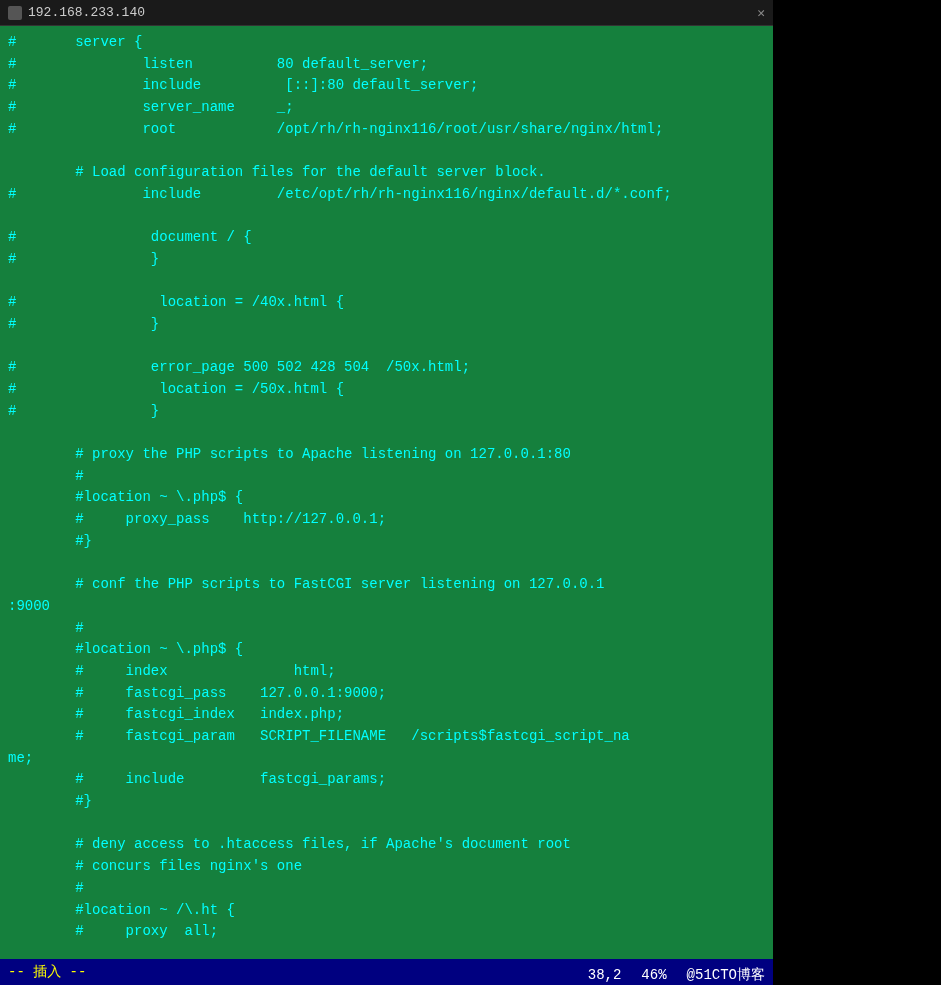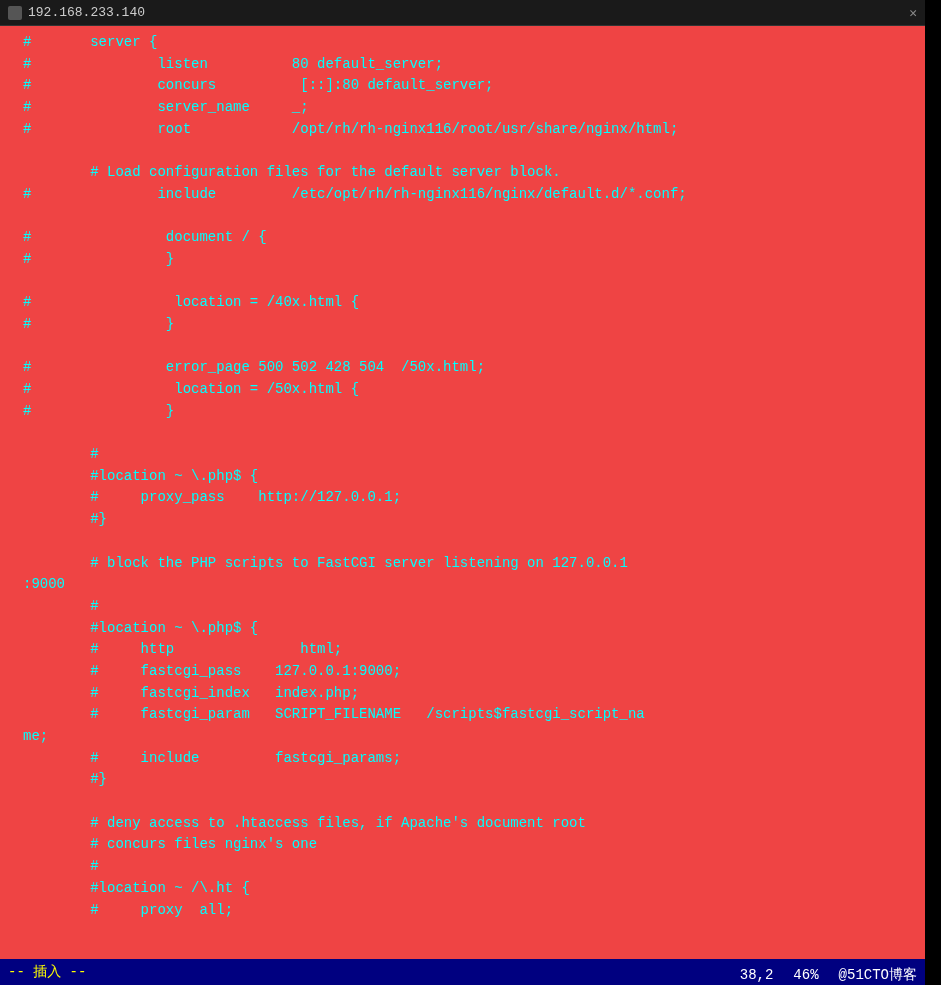--- a/index.html
+++ b/index.html
@@ -12,23 +12,23 @@
       background: #000000;
       font-family: 'Courier New', Courier, monospace;
       font-size: 14px;
       color: #00ffff;
       width: 941px;
       height: 985px;
       overflow: hidden;
     }
 
     .terminal-window {
-      width: 925px;
+      width: 773px;
       height: 985px;
-      background: #ef4444;
+      background: #15803d;
       display: flex;
       flex-direction: column;
     }
 
     .title-bar {
       background: #1a1a1a;
       border-bottom: 1px solid #333;
       padding: 3px 8px;
       display: flex;
       align-items: center;
@@ -70,21 +70,20 @@
     }
 
     .code-line {
       display: block;
       white-space: pre;
       padding: 0 8px;
       min-height: 21px;
       font-size: 14px;
       color: #00ffff;
       font-family: 'Courier New', Courier, monospace;
-      margin-left: 15px;
     }
 
     .status-bar {
       background: #000080;
       color: #ffffff;
       font-family: 'Courier New', Courier, monospace;
       font-size: 14px;
       padding: 2px 8px;
       display: flex;
       justify-content: space-between;
@@ -125,47 +124,48 @@
     <div class="title-bar-left">
       <div class="title-bar-icon"></div>
       <span class="title-bar-text">192.168.233.140</span>
     </div>
     <div class="title-bar-right">✕</div>
   </div>
 
   <div class="code-area">
     <span class="code-line">#	server {</span>
     <span class="code-line">#		listen          80 default_server;</span>
-    <span class="code-line">#		concurs          [::]:80 default_server;</span>
+    <span class="code-line">#		include          [::]:80 default_server;</span>
     <span class="code-line">#		server_name     _;</span>
     <span class="code-line">#		root            /opt/rh/rh-nginx116/root/usr/share/nginx/html;</span>
     <span class="code-line">&nbsp;</span>
     <span class="code-line">        # Load configuration files for the default server block.</span>
     <span class="code-line">#		include         /etc/opt/rh/rh-nginx116/nginx/default.d/*.conf;</span>
     <span class="code-line">&nbsp;</span>
     <span class="code-line">#		 document / {</span>
     <span class="code-line">#		 }</span>
     <span class="code-line">&nbsp;</span>
     <span class="code-line">#		  location = /40x.html {</span>
     <span class="code-line">#		 }</span>
     <span class="code-line">&nbsp;</span>
     <span class="code-line">#		 error_page 500 502 428 504  /50x.html;</span>
     <span class="code-line">#		  location = /50x.html {</span>
     <span class="code-line">#		 }</span>
     <span class="code-line">&nbsp;</span>
+    <span class="code-line">        # proxy the PHP scripts to Apache listening on 127.0.0.1:80</span>
     <span class="code-line">        #</span>
     <span class="code-line">        #location ~ \.php$ {</span>
     <span class="code-line">        #     proxy_pass    http://127.0.0.1;</span>
     <span class="code-line">        #}</span>
     <span class="code-line">&nbsp;</span>
-    <span class="code-line">        # block the PHP scripts to FastCGI server listening on 127.0.0.1</span>
+    <span class="code-line">        # conf the PHP scripts to FastCGI server listening on 127.0.0.1</span>
     <span class="code-line">:9000</span>
     <span class="code-line">        #</span>
     <span class="code-line">        #location ~ \.php$ {</span>
-    <span class="code-line">        #     http               html;</span>
+    <span class="code-line">        #     index               html;</span>
     <span class="code-line">        #     fastcgi_pass    127.0.0.1:9000;</span>
     <span class="code-line">        #     fastcgi_index   index.php;</span>
     <span class="code-line">        #     fastcgi_param   SCRIPT_FILENAME   /scripts$fastcgi_script_na</span>
     <span class="code-line">me;</span>
     <span class="code-line">        #     include         fastcgi_params;</span>
     <span class="code-line">        #}</span>
     <span class="code-line">&nbsp;</span>
     <span class="code-line">        # deny access to .htaccess files, if Apache's document root</span>
     <span class="code-line">        # concurs files nginx's one</span>
     <span class="code-line">        #</span>

